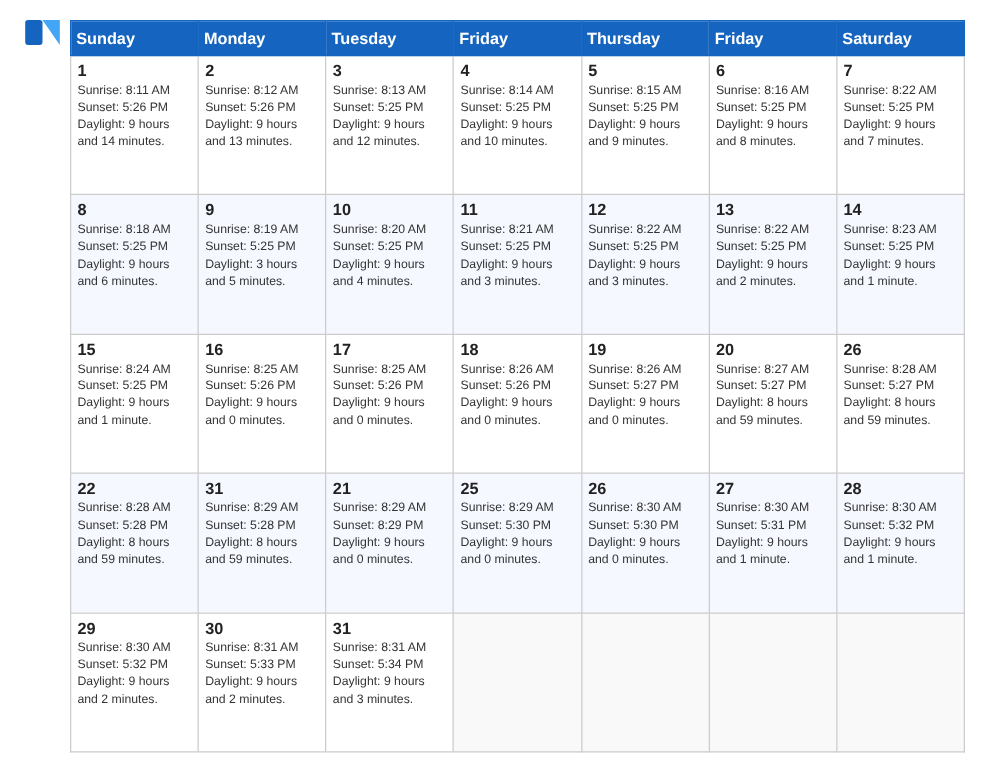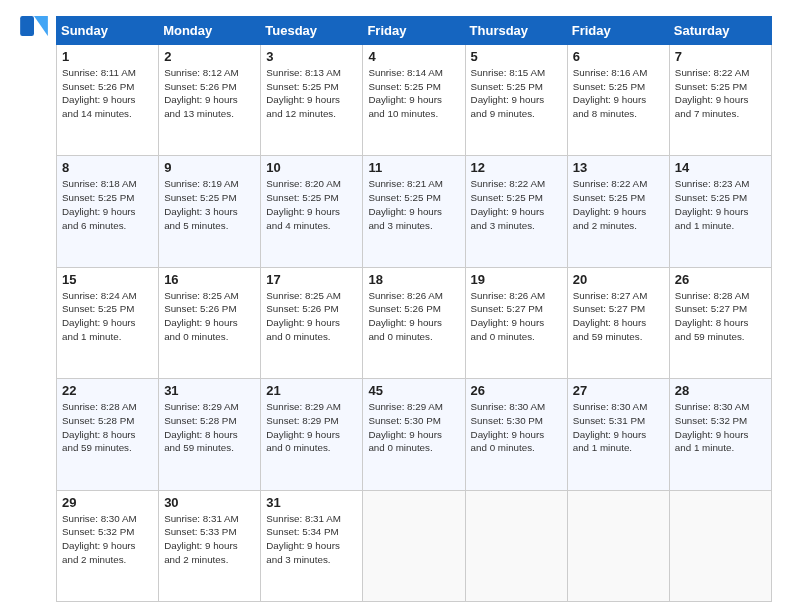--- a/index.html
+++ b/index.html
@@ -326,21 +326,21 @@
       </td>
           <td>
         <span class="day-num">21</span>
         <div class="day-info">
           <span>Sunrise: 8:29 AM</span><br>
           <span>Sunset: 8:29 PM</span><br>
           <span>Daylight: 9 hours and 0 minutes.</span>
         </div>
       </td>
           <td>
-        <span class="day-num">45</span>
+        <span class="day-num">25</span>
         <div class="day-info">
           <span>Sunrise: 8:29 AM</span><br>
           <span>Sunset: 5:30 PM</span><br>
           <span>Daylight: 9 hours and 0 minutes.</span>
         </div>
       </td>
           <td>
         <span class="day-num">26</span>
         <div class="day-info">
           <span>Sunrise: 8:30 AM</span><br>

